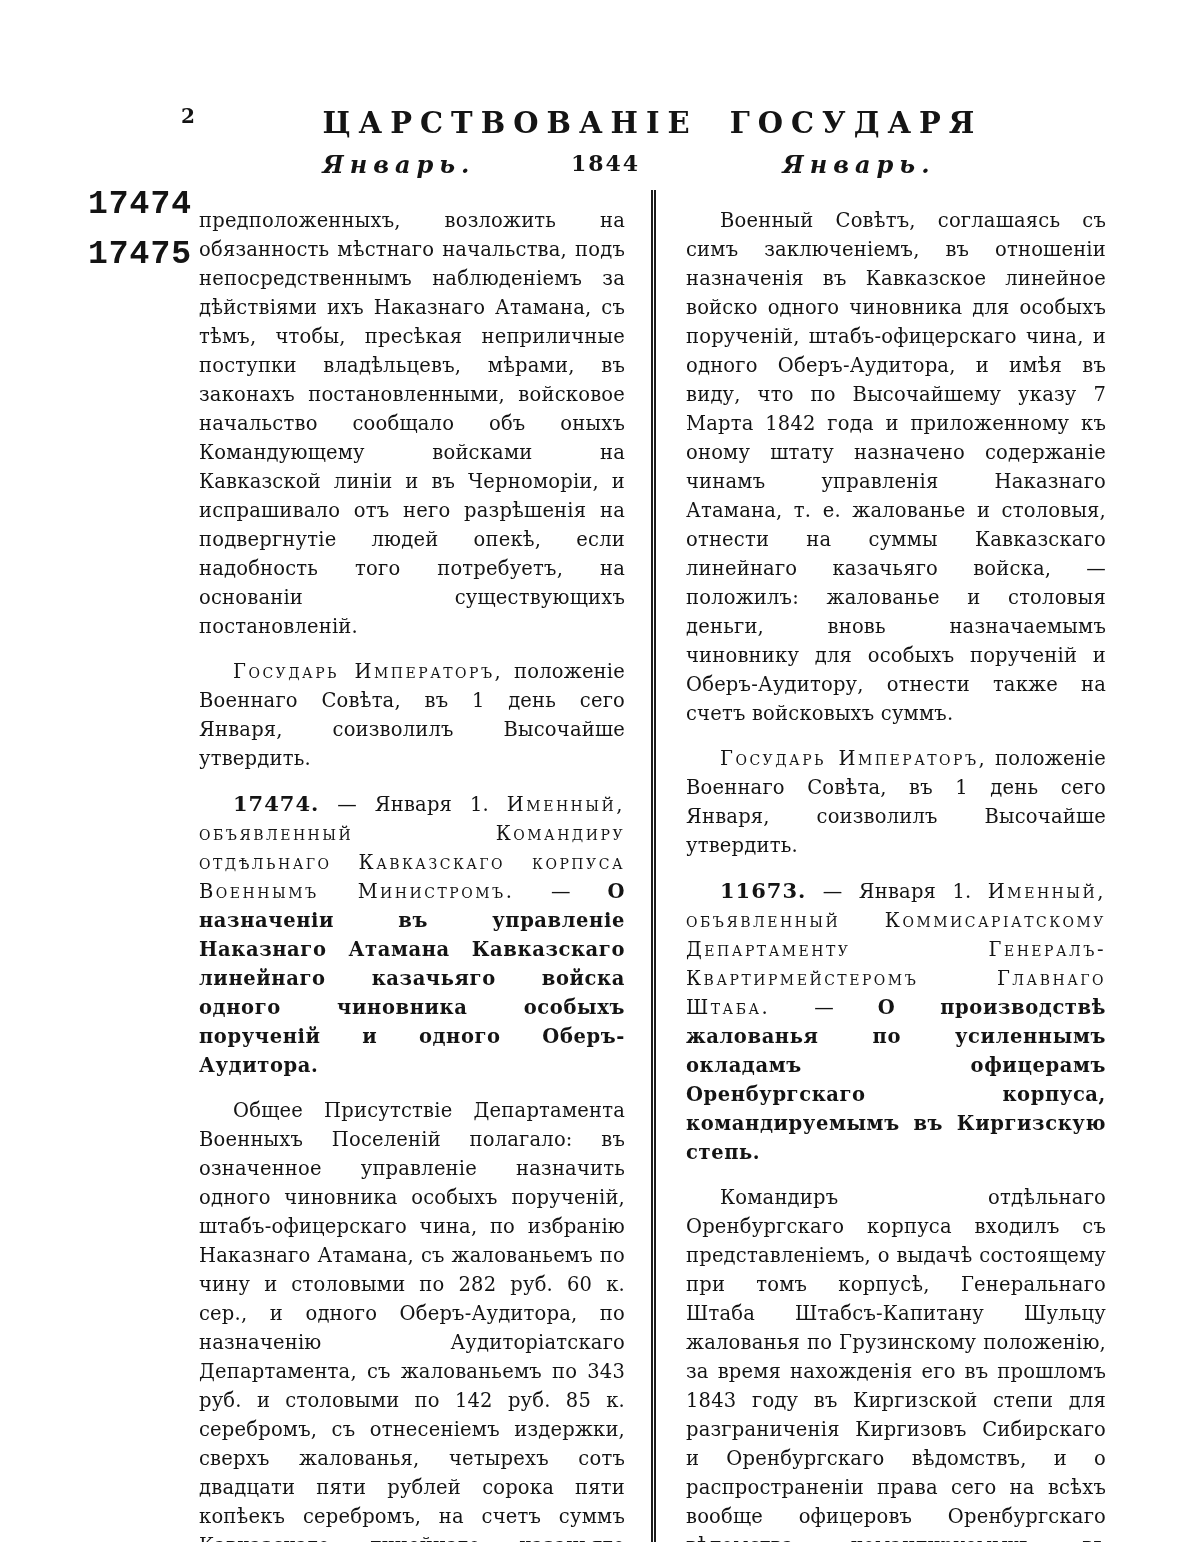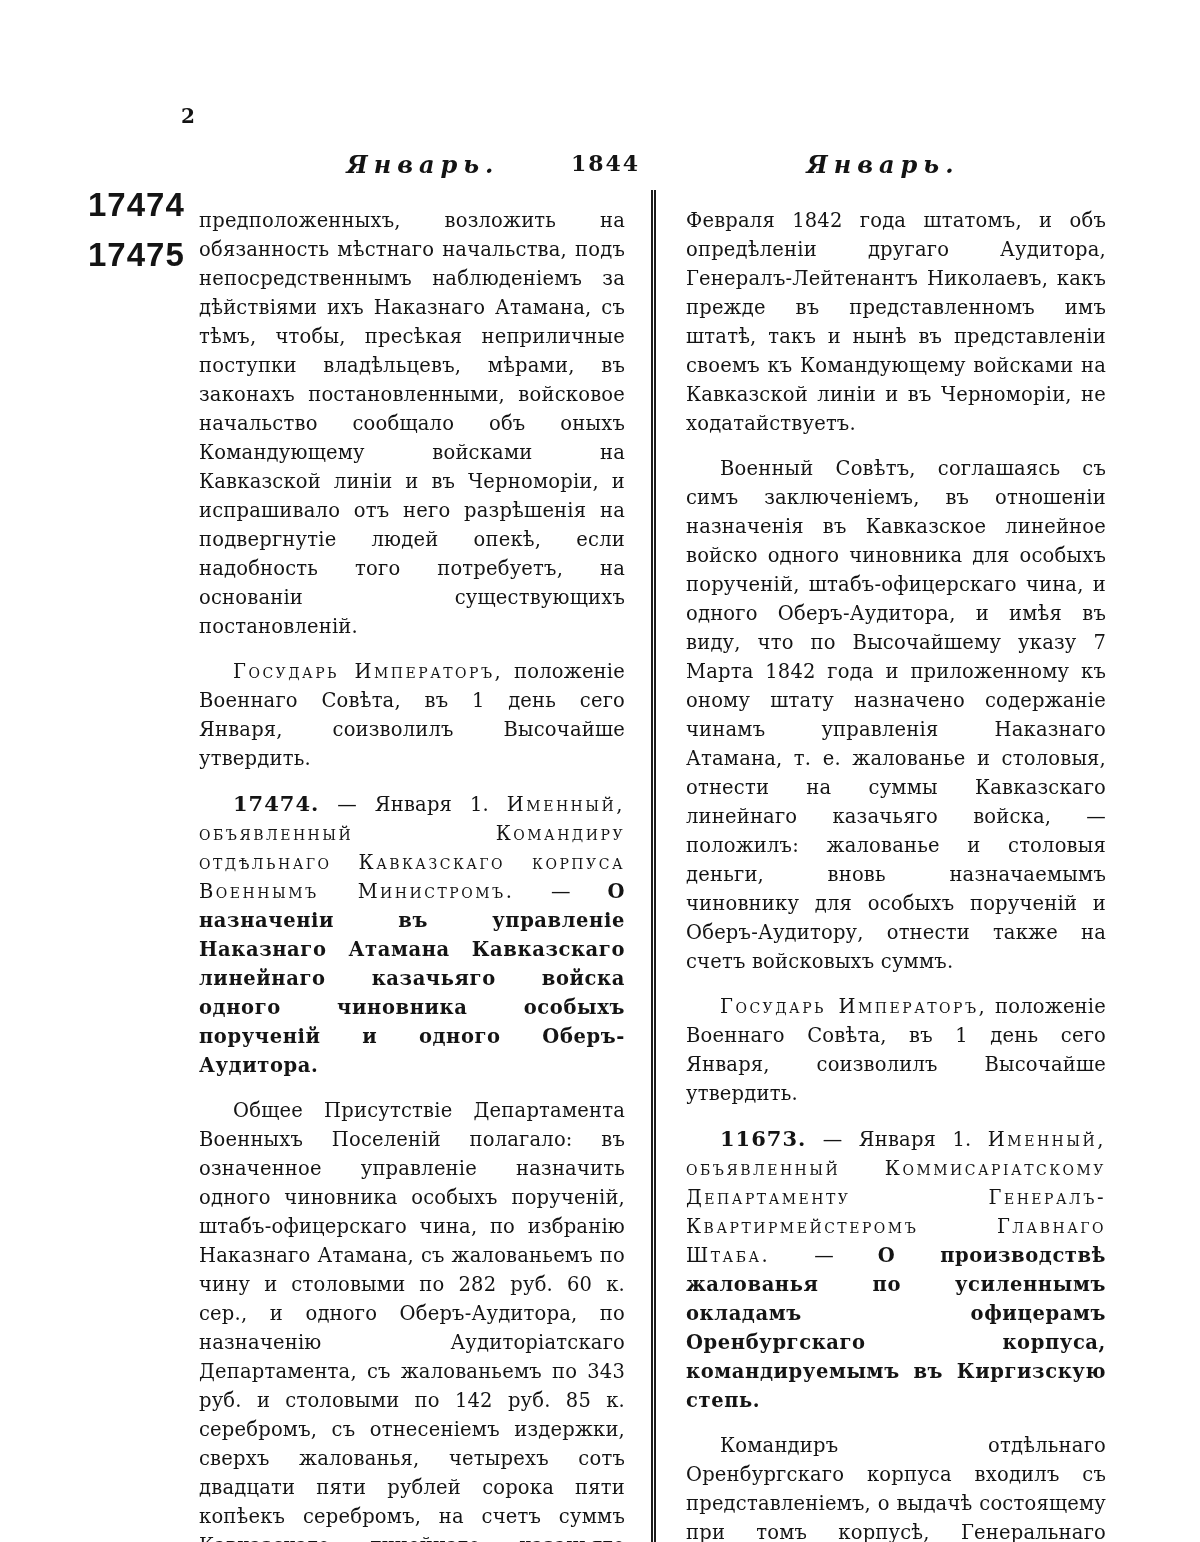--- a/index.html
+++ b/index.html
@@ -45,34 +45,33 @@
   .subheader .sub-item {
     position: absolute;
     transform: translateX(-50%);
     white-space: nowrap;
   }
   .sub-month {
     font-style: italic;
     font-weight: bold;
     font-size: 24px;
     letter-spacing: 6px;
-    margin-left: 24px;
   }
   .sub-year {
     font-weight: bold;
     font-size: 22px;
     letter-spacing: 2px;
   }
   .margin-num {
     position: absolute;
     left: 88px;
     font-size: 33px;
     font-weight: 800;
     letter-spacing: 1px;
-    font-family: Liberation Sans, sans-serif;
+    font-family: Liberation Mono, monospace;
   }
   .margin-num.n1 { top: 186px; }
   .margin-num.n2 { top: 236px; }
   .content {
     position: absolute;
     left: 183px;
     top: 190px;
     width: 939px;
     display: flex;
     align-items: stretch;
@@ -115,20 +114,21 @@
     letter-spacing: 0.6px;
   }
 </style>
 </head>
 <body>
 
 <div class="page">
 
   <div class="page-number">2</div>
 
+  <div class="running-header">ЦАРСТВОВАНІЕ ГОСУДАРЯ</div>
 
   <div class="subheader">
     <span class="sub-item sub-month" style="left:23%;">Январь.</span>
     <span class="sub-item sub-year" style="left:45%;text-align:center;">1844</span>
     <span class="sub-item sub-month" style="left:72%;">Январь.</span>
   </div>
 
   <div class="margin-num n1">17474</div>
   <div class="margin-num n2">17475</div>
 
@@ -136,21 +136,20 @@
 
     <div class="column left">
       <p class="para no-indent">предположенныхъ, возложить на обязанность мѣстнаго начальства, подъ непосредственнымъ наблюденіемъ за дѣйствіями ихъ Наказнаго Атамана, съ тѣмъ, чтобы, пресѣкая неприличные поступки владѣльцевъ, мѣрами, въ законахъ постановленными, войсковое начальство сообщало объ оныхъ Командующему войсками на Кавказской линіи и въ Черноморіи, и испрашивало отъ него разрѣшенія на подвергнутіе людей опекѣ, если надобность того потребуетъ, на основаніи существующихъ постановленій.</p>
       <p class="para"><span class="smallcaps">Государь Императоръ</span><span>, положеніе Военнаго Совѣта, въ 1 день сего Января, соизволилъ Высочайше утвердить.</span></p>
       <p class="para"><span class="statute-num">17474.</span><span> — </span><span>Января 1. </span><span class="statute-caps">Именный, объявленный Командиру отдѣльнаго Кавказскаго корпуса Военнымъ Министромъ.</span><span> — </span><span class="statute-title">О назначеніи въ управленіе Наказнаго Атамана Кавказскаго линейнаго казачьяго войска одного чиновника особыхъ порученій и одного Оберъ-Аудитора.</span></p>
       <p class="para">Общее Присутствіе Департамента Военныхъ Поселеній полагало: въ означенное управленіе назначить одного чиновника особыхъ порученій, штабъ-офицерскаго чина, по избранію Наказнаго Атамана, съ жалованьемъ по чину и столовыми по 282 руб. 60 к. сер., и одного Оберъ-Аудитора, по назначенію Аудиторіатскаго Департамента, съ жалованьемъ по 343 руб. и столовыми по 142 руб. 85 к. серебромъ, съ отнесеніемъ издержки, сверхъ жалованья, четырехъ сотъ двадцати пяти рублей сорока пяти копѣекъ серебромъ, на счетъ суммъ Кавказскаго линейнаго казачьяго войска.</p>
       <p class="para">Что же касается до Аудитора, то онаго не назначать, въ томъ вниманіи, что Аудиторъ сей назначенъ уже Высочайше утвержденнымъ 21</p>
     </div>
 
     <div class="column right">
-      <p class="para no-indent">Февраля 1842 года штатомъ, и объ опредѣленіи другаго Аудитора, Генералъ-Лейтенантъ Николаевъ, какъ прежде въ представленномъ имъ штатѣ, такъ и нынѣ въ представленіи своемъ къ Командующему войсками на Кавказской линіи и въ Черноморіи, не ходатайствуетъ.</p>
       <p class="para">Военный Совѣтъ, соглашаясь съ симъ заключеніемъ, въ отношеніи назначенія въ Кавказское линейное войско одного чиновника для особыхъ порученій, штабъ-офицерскаго чина, и одного Оберъ-Аудитора, и имѣя въ виду, что по Высочайшему указу 7 Марта 1842 года и приложенному къ оному штату назначено содержаніе чинамъ управленія Наказнаго Атамана, т. е. жалованье и столовыя, отнести на суммы Кавказскаго линейнаго казачьяго войска, — положилъ: жалованье и столовыя деньги, вновь назначаемымъ чиновнику для особыхъ порученій и Оберъ-Аудитору, отнести также на счетъ войсковыхъ суммъ.</p>
       <p class="para"><span class="smallcaps">Государь Императоръ</span><span>, положеніе Военнаго Совѣта, въ 1 день сего Января, соизволилъ Высочайше утвердить.</span></p>
       <p class="para"><span class="statute-num">11673.</span><span> — </span><span>Января 1. </span><span class="statute-caps">Именный, объявленный Коммисаріатскому Департаменту Генералъ-Квартирмейстеромъ Главнаго Штаба.</span><span> — </span><span class="statute-title">О производствѣ жалованья по усиленнымъ окладамъ офицерамъ Оренбургскаго корпуса, командируемымъ въ Киргизскую степь.</span></p>
       <p class="para">Командиръ отдѣльнаго Оренбургскаго корпуса входилъ съ представленіемъ, о выдачѣ состоящему при томъ корпусѣ, Генеральнаго Штаба Штабсъ-Капитану Шульцу жалованья по Грузинскому положенію, за время нахожденія его въ прошломъ 1843 году въ Киргизской степи для разграниченія Киргизовъ Сибирскаго и Оренбургскаго вѣдомствъ, и о распространеніи права сего на всѣхъ вообще офицеровъ Оренбургскаго вѣдомства, командируемыхъ въ Киргизскую степь, по примѣру отдѣльнаго Сибирскаго корпуса.</p>
     </div>
 
   </div>
 
 </div>
 

